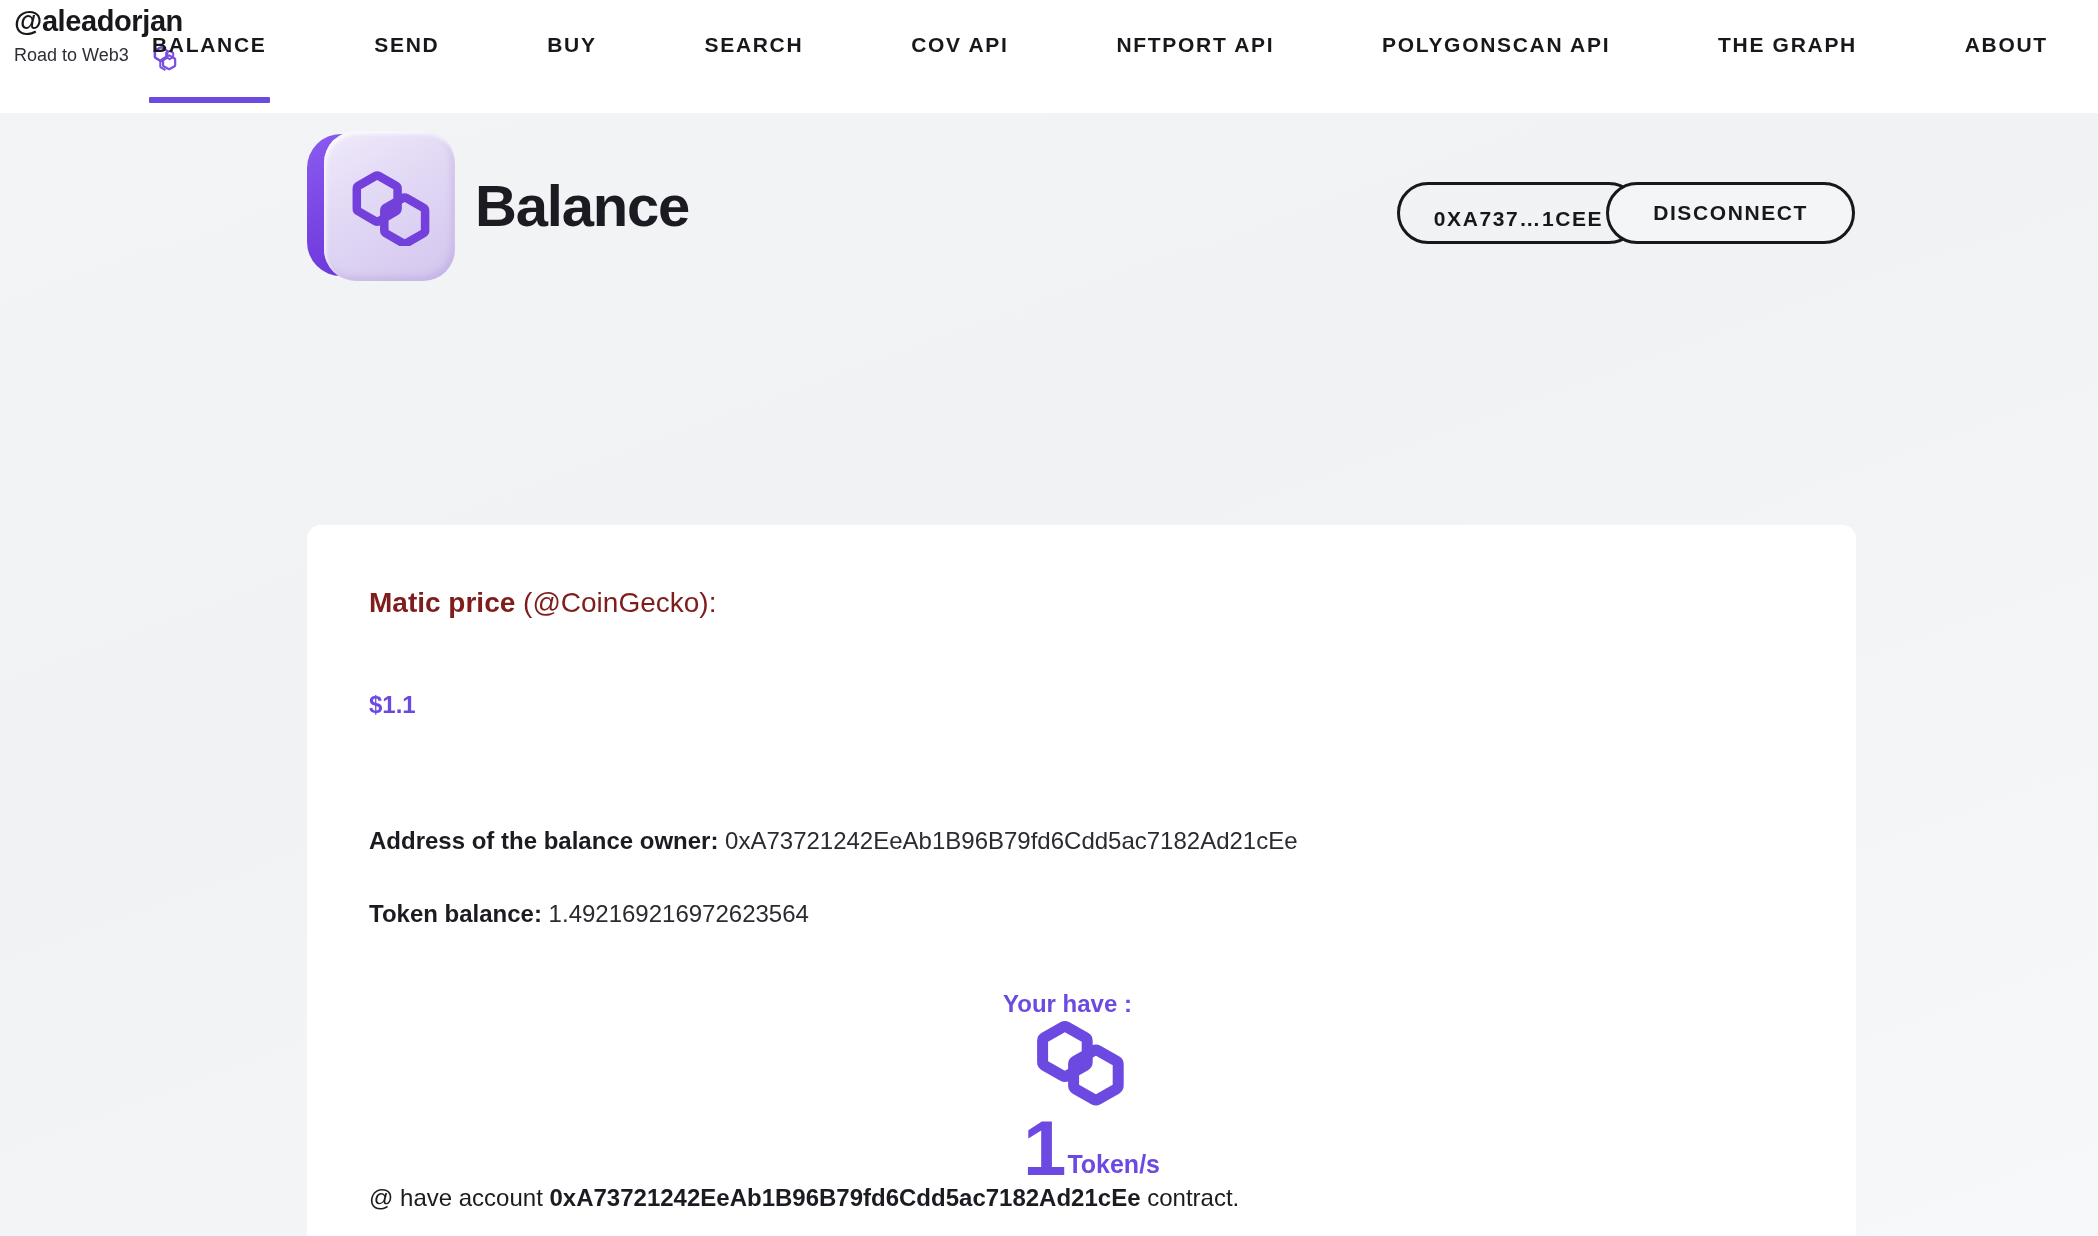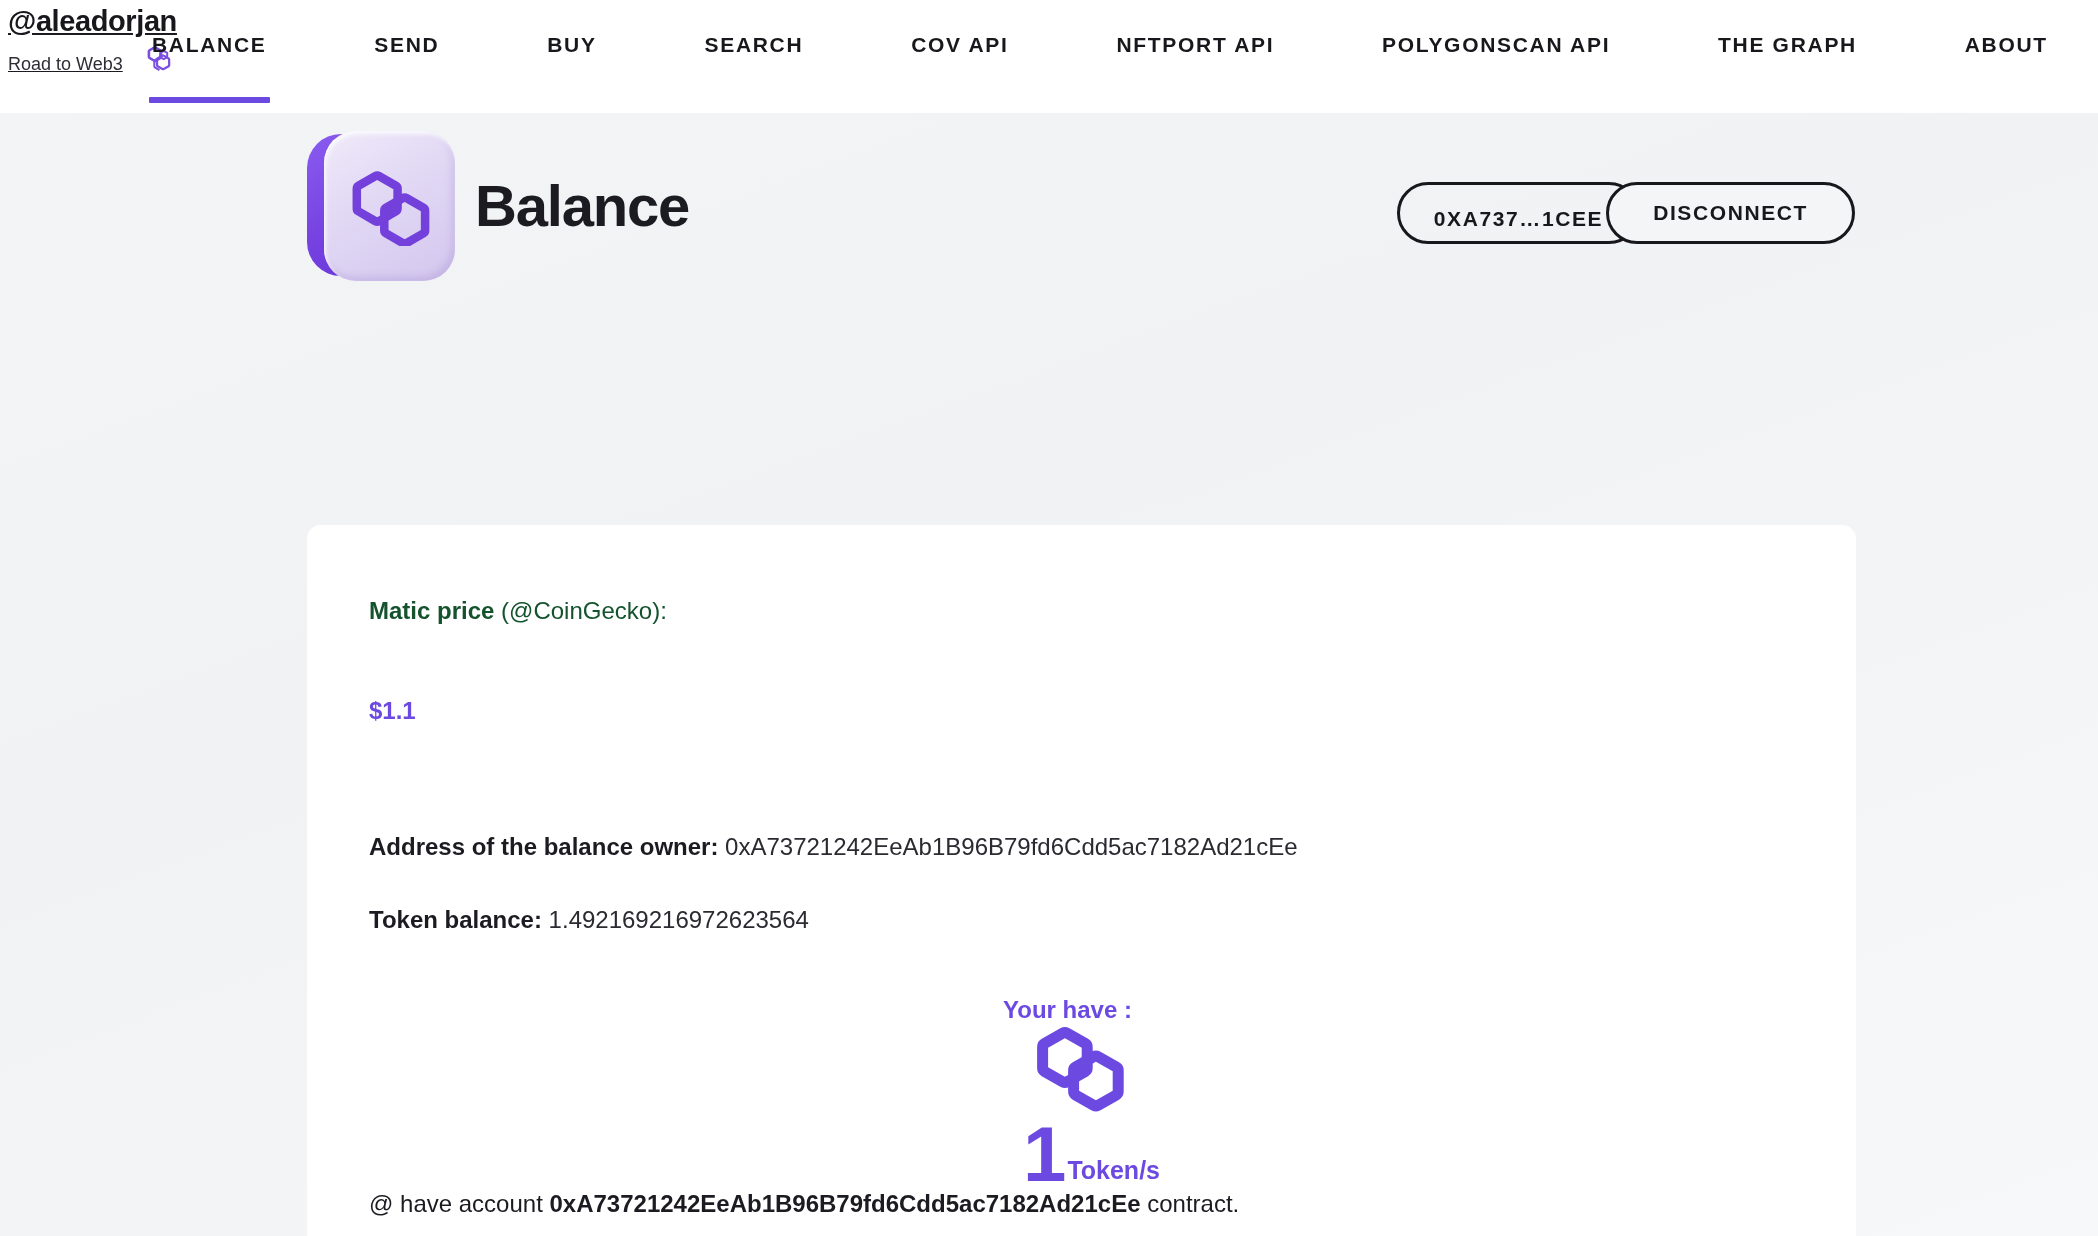--- a/index.html
+++ b/index.html
@@ -20,36 +20,35 @@
   
   .navbar {
     position: relative;
     height: 113px;
     background: #ffffff;
     display: block;
   }
 
   .brand {
     position: absolute;
-    left: 8px;
+    left: 14px;
     top: 6px;
     width: 230px;
-    text-decoration: underline;
   }
   .brand-handle {
     font-size: 29px;
     font-weight: bold;
     letter-spacing: -0.4px;
     color: #17171c;
     line-height: 1.05;
     white-space: nowrap;
   }
   .brand-sub-row {
     display: flex;
-    align-items: flex-end;
+    align-items: flex-start;
     gap: 22px;
     margin-top: 9px;
   }
   .brand-tagline {
     font-size: 18px;
     font-weight: 400;
     color: #2e2e36;
     white-space: nowrap;
   }
   .brand-mark { flex: 0 0 auto; display: block; }
@@ -191,21 +190,21 @@
     height: 803px;
     background: #ffffff;
     border-radius: 14px;
     padding: 58px 62px 0 62px;
     overflow: hidden;
   }
 
   .row { white-space: nowrap; }
   .lbl-bold { font-weight: bold; }
 
-  .price-label { font-size: 24px; color: #14532d; margin-top: 14px; }
+  .price-label { font-size: 28px; color: #7f1d1d; margin-top: 4px; }
   .price-label .b { font-weight: bold; }
   .price-value {
     font-size: 24px;
     font-weight: bold;
     color: #6C4AE2;
     margin-top: 72px;
   }
 
   .owner-row { font-size: 24px; color: #1b1b21; margin-top: 108px; }
   .owner-row .v { font-weight: 400; color: #2a2a31; }

